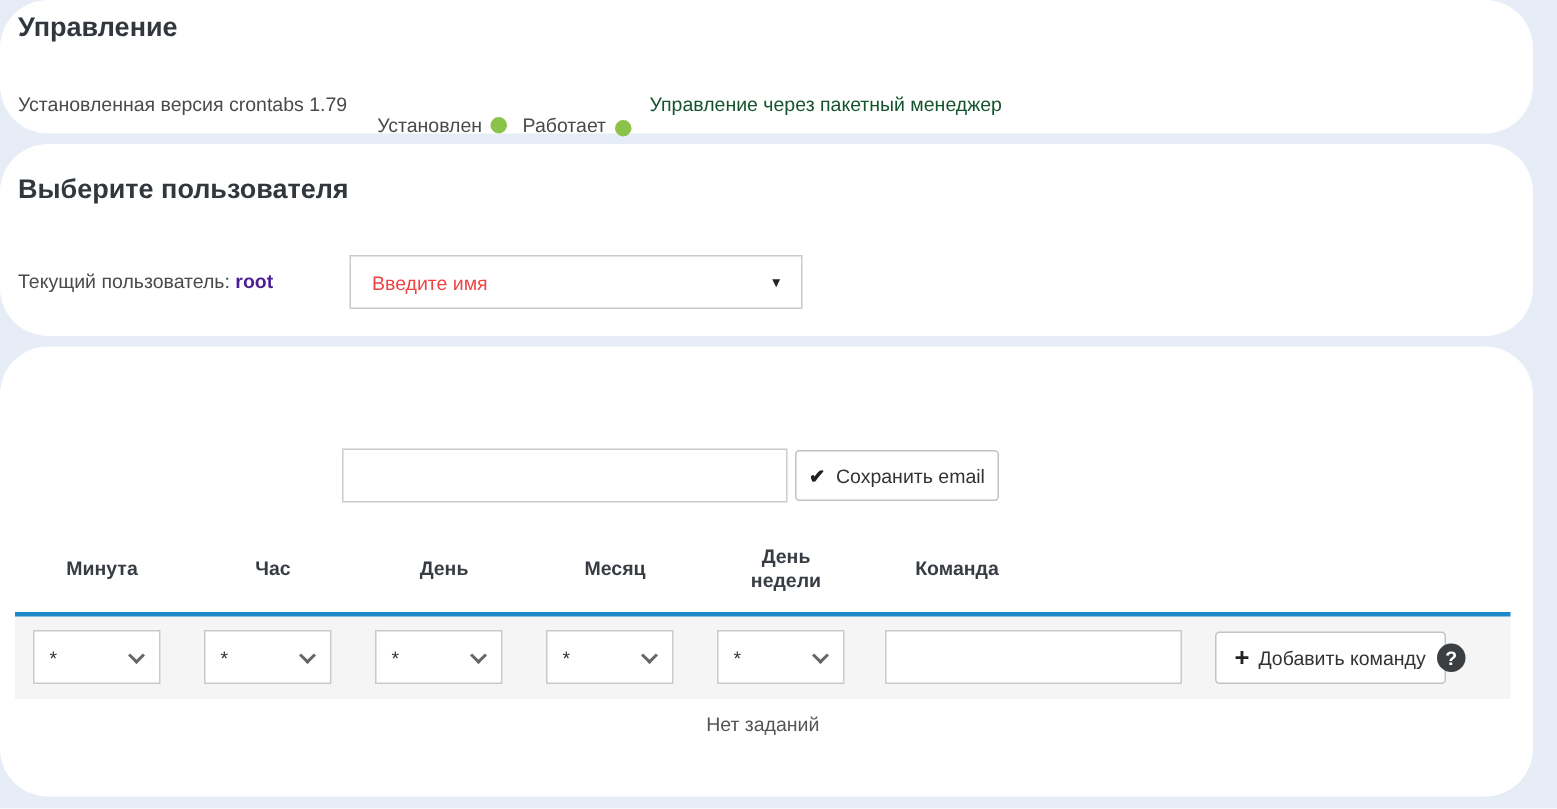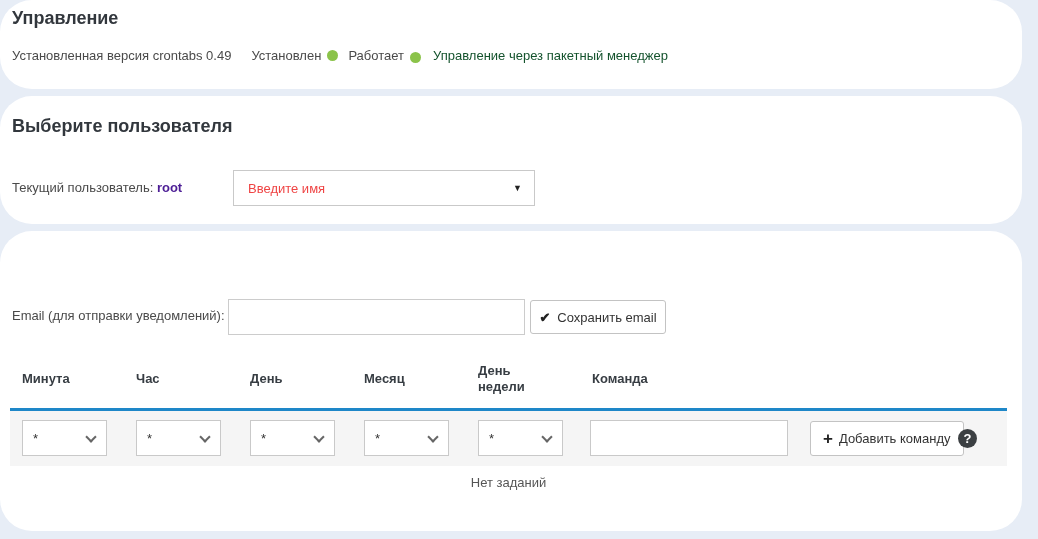--- a/index.html
+++ b/index.html
@@ -23,21 +23,21 @@
   #card-user .section-title { top: 20px; }
   #card-crond .section-title { top: 23px; }
 
   
   .info-row {
     position: absolute; top: 48px; left: 12px;
     display: flex; align-items: center;
     font-size: 13px; color: #4a4a4a; white-space: nowrap;
   }
   .info-row .ver { margin-right: 20px; }
-  .status-item { display: flex; align-items: center; gap: 6px; }
+  .status-item { display: flex; align-items: center; gap: 6px; margin-top: 28px; }
   .status-item + .status-item { margin-left: 10px; align-items: flex-end; }
   .dot { width: 11px; height: 11px; border-radius: 50%; background: #8bc34a; }
   .pm-link { margin-left: 12px; color: #14532d; cursor: pointer; }
 
   
   .user-label { position: absolute; left: 12px; top: 84px; font-size: 13px; color: #4a4a4a; }
   .user-label b { color: #4c1d95; }
   .user-select {
     position: absolute; left: 233px; top: 74px; width: 302px; height: 36px;
     border: 1px solid #c9c9c9; background: #fff; cursor: pointer;
@@ -63,21 +63,21 @@
     display: inline-flex; align-items: center; justify-content: center; gap: 7px;
     font-family: "Liberation Sans", sans-serif;
   }
   .save-email-btn { position: absolute; left: 530px; top: 69px; height: 34px; width: 136px; }
   .btn .ico { font-weight: 700; font-size: 13px; color: #222; }
   .add-cmd-btn { position: absolute; left: 800px; top: 10px; height: 35px; padding: 0 12px; }
   .add-cmd-btn .ico { font-size: 17px; margin-right: -1px; }
 
   .thead {
     position: absolute; top: 128px; left: 0; width: 1007px; height: 40px;
-    display: flex; align-items: center;
+    display: flex; align-items: center; text-align: center;
   }
   .th {
     width: 114px; padding-left: 22px;
     font-size: 13px; font-weight: 700; color: #373d43; line-height: 1.25;
   }
   .th.narrow span { display: inline-block; max-width: 52px; }
 
   .add-row {
     position: absolute; left: 10px; top: 177px; width: 997px; height: 58px;
     background: #f5f5f5; border-top: 3px solid #1e87c8;
@@ -109,21 +109,21 @@
     position: absolute; left: 10px; top: 244px; width: 997px;
     text-align: center; font-size: 13px; color: #555;
   }
 </style>
 </head>
 <body>
 
 <section class="card" id="card-management">
   <h2 class="section-title">Управление</h2>
   <div class="info-row">
-    <span class="ver">Установленная версия crontabs 0.49</span>
+    <span class="ver">Установленная версия crontabs 1.79</span>
     <span class="status-item">
       <span>Установлен</span>
       <span class="dot"></span>
     </span>
     <span class="status-item">
       <span>Работает</span>
       <span class="dot"></span>
     </span>
     <a class="pm-link">Управление через пакетный менеджер</a>
   </div>
@@ -136,21 +136,20 @@
     <b>root</b>
   </div>
   <div class="user-select">
     <span class="placeholder">Введите имя</span>
     <span class="caret">▼</span>
   </div>
 </section>
 
 <section class="card" id="card-crond">
 
-  <label class="email-label">Email (для отправки уведомлений):</label>
   <input class="email-input" type="text" value="" style="">
   <button class="btn save-email-btn">
     <span class="ico">✔</span>
     <span>Сохранить email</span>
   </button>
 
   <div class="thead">
     <div class="th">Минута</div>
     <div class="th">Час</div>
     <div class="th">День</div>

